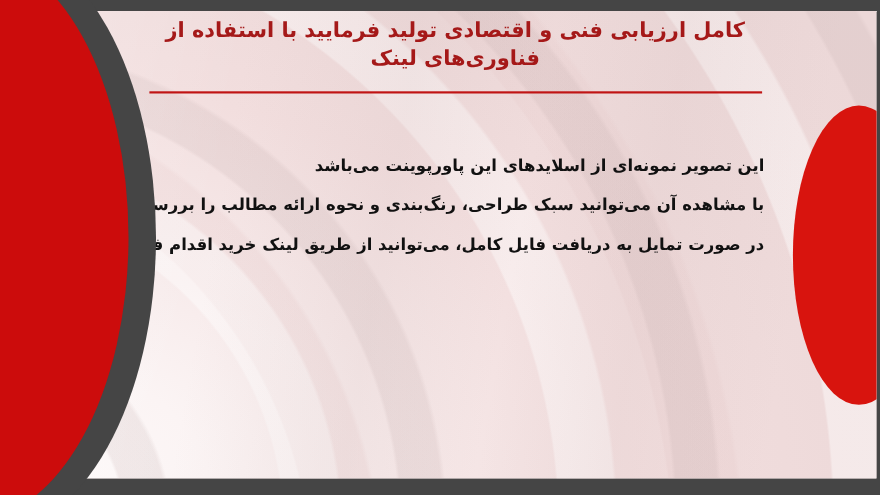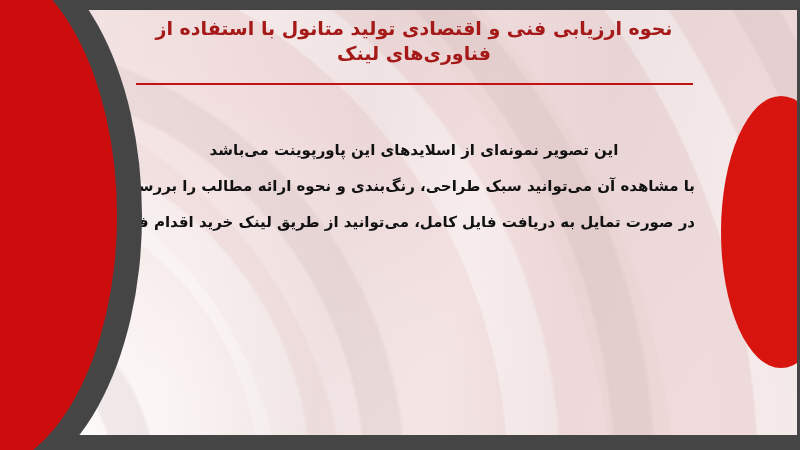--- a/index.html
+++ b/index.html
@@ -138,21 +138,21 @@
     height: 0;
     border-top: 2px solid #c01414;
   }
 
   
   #body-block {
     position: absolute;
     left: 130px;
     top: 122px;
     width: 562px;
-    text-align: center;
+    text-align: right;
   }
   .body-line {
     color: #111111;
     font-size: 15px;
     font-weight: bold;
     line-height: 36px;
     white-space: nowrap;
   }
 </style>
 </head>
@@ -163,21 +163,21 @@
   <div id="plate">
 
     <div class="bg-wash"></div>
     <div class="bg-arcs2"></div>
     <div class="bg-arcs"></div>
     <div class="bg-bands"></div>
 
     <div class="blob-right"></div>
 
     <div id="title-block">
-      <div class="title-line">نحوه ارزیابی فنی و اقتصادی تولید متانول با استفاده از</div>
+      <div class="title-line">کامل ارزیابی فنی و اقتصادی تولید فرمایید با استفاده از</div>
       <div class="title-line">فناوری‌های لینک</div>
     </div>
     <div id="title-rule"></div>
 
     <div id="body-block">
       <div class="body-line">این تصویر نمونه‌ای از اسلایدهای این پاورپوینت می‌باشد</div>
       <div class="body-line">با مشاهده آن می‌توانید سبک طراحی، رنگ‌بندی و نحوه ارائه مطالب را بررسی نمایید</div>
       <div class="body-line">در صورت تمایل به دریافت فایل کامل، می‌توانید از طریق لینک خرید اقدام فرمایید</div>
     </div>
 

